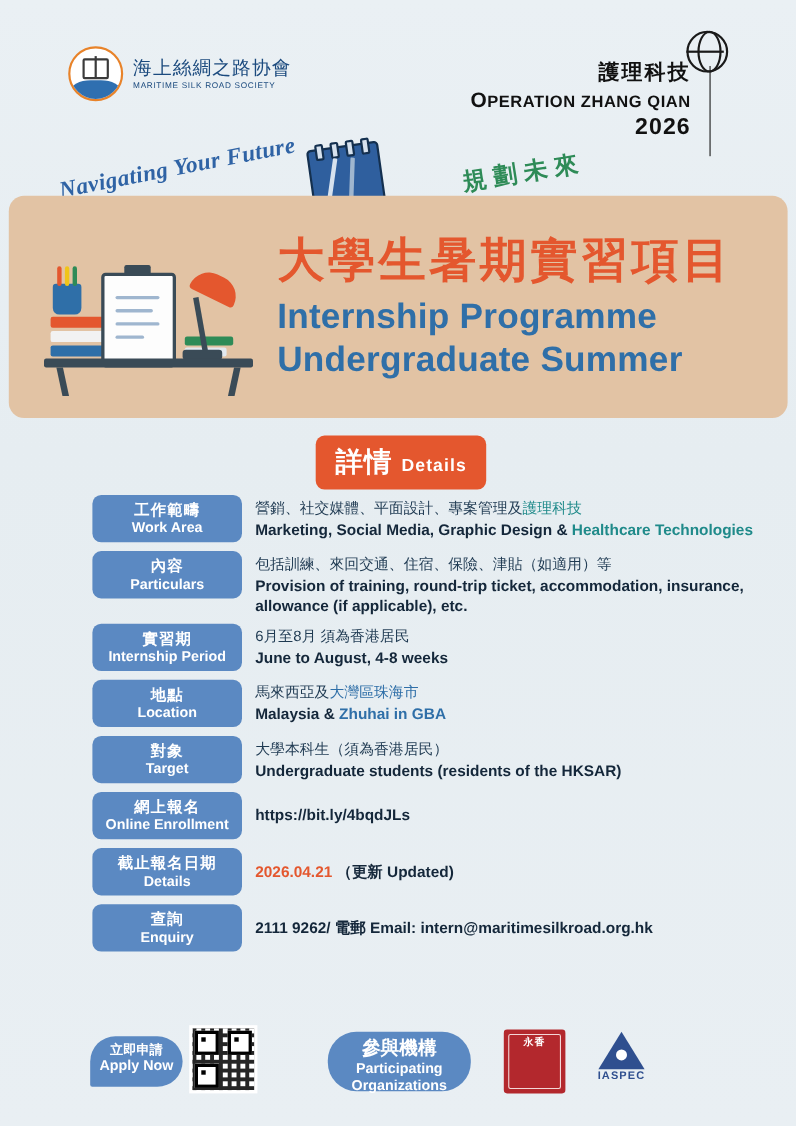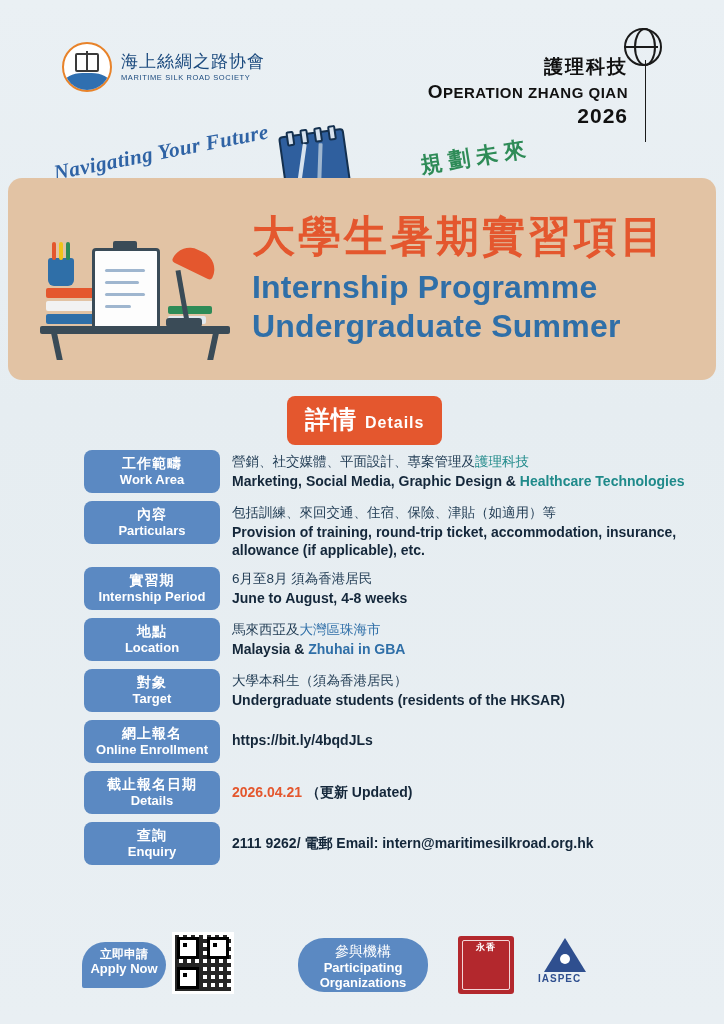--- a/index.html
+++ b/index.html
@@ -498,21 +498,21 @@
     width: 130px;
     height: 54px;
     background: #5b89c2;
     color: #fff;
     border-radius: 26px;
     text-align: center;
     padding-top: 5px;
     box-sizing: border-box;
     line-height: 1.2;
   }
-  .part-pill .cn { font-size: 14px; font-weight: normal; display: block; }
+  .part-pill .cn { font-size: 17px; font-weight: bold; display: block; }
   .part-pill .en { font-size: 13px; font-weight: bold; display: block; }
 
   .seal {
     position: absolute;
     left: 458px;
     top: 16px;
     width: 56px;
     height: 58px;
     background: #b3282d;
     border-radius: 3px;
@@ -532,21 +532,21 @@
     border-radius: 2px;
   }
   .seal span { position: relative; }
 
   .iaspec {
     position: absolute;
     left: 538px;
     top: 18px;
     width: 54px;
     height: 54px;
-    text-align: left;
+    text-align: center;
   }
   .iaspec .tri {
     width: 0; height: 0;
     margin: 0 auto;
     border-left: 21px solid transparent;
     border-right: 21px solid transparent;
     border-bottom: 34px solid #2f4f8f;
   }
   .iaspec .dot {
     position: absolute;

